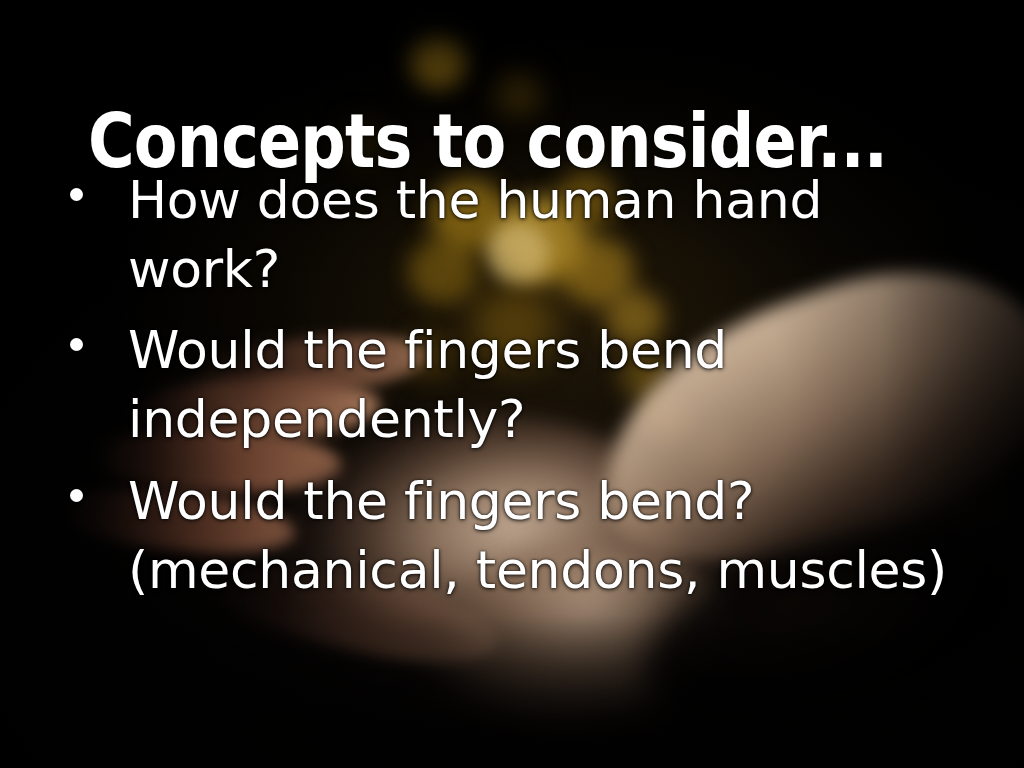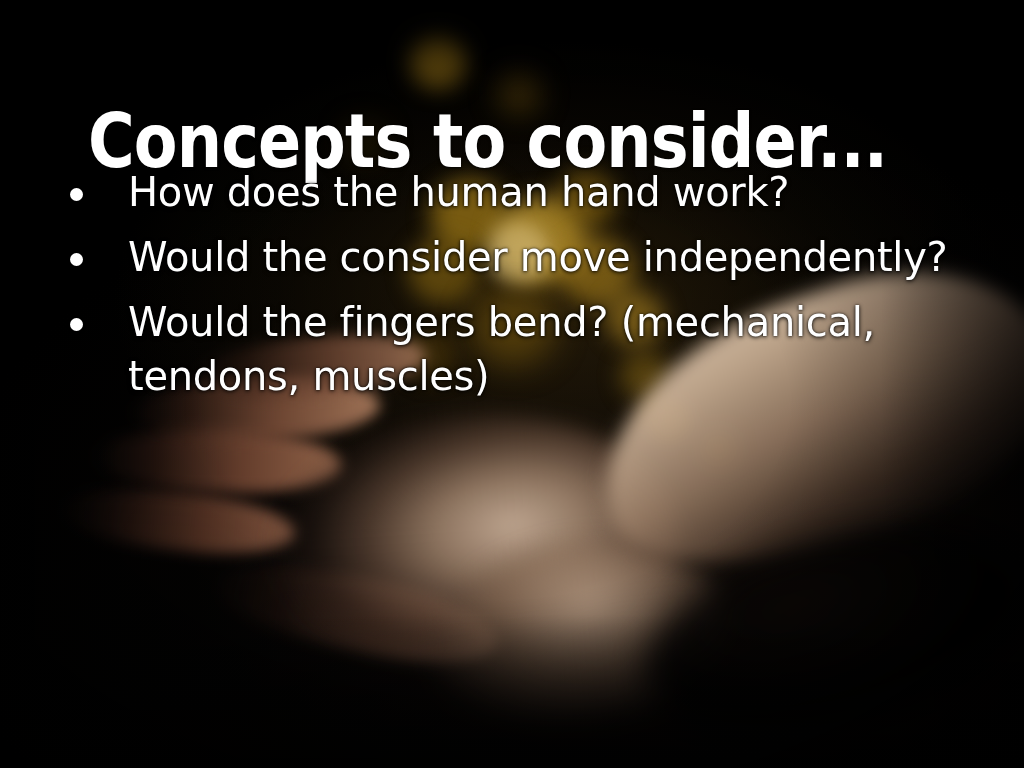--- a/index.html
+++ b/index.html
@@ -163,21 +163,21 @@
     padding: 0;
     list-style: none;
   }
 
   .bullet-item {
     position: relative;
     padding-left: 72px;
     margin: 0 0 12px 0;
     color: #ffffff;
     font-family: "DejaVu Sans", sans-serif;
-    font-size: 40px;
+    font-size: 52px;
     font-weight: 400;
     line-height: 1.33;
     letter-spacing: -0.3px;
     text-shadow: 0 1px 4px rgba(0,0,0,0.9), 0 0 2px rgba(0,0,0,0.6);
   }
 
   .bullet-dot {
     position: absolute;
     left: 14px;
     top: 22px;
@@ -243,21 +243,21 @@
 
     <h1 class="slide-title">Concepts to consider...</h1>
 
     <ul class="bullet-list">
       <li class="bullet-item">
         <span class="bullet-dot"></span>
         <span class="bullet-text">How does the human hand work?</span>
       </li>
       <li class="bullet-item">
         <span class="bullet-dot"></span>
-        <span class="bullet-text">Would the consider move independently?</span>
+        <span class="bullet-text">Would the fingers bend independently?</span>
       </li>
       <li class="bullet-item">
         <span class="bullet-dot"></span>
         <span class="bullet-text">Would the fingers bend? (mechanical, tendons, muscles)</span>
       </li>
     </ul>
 
   </div>
 </div>
 

